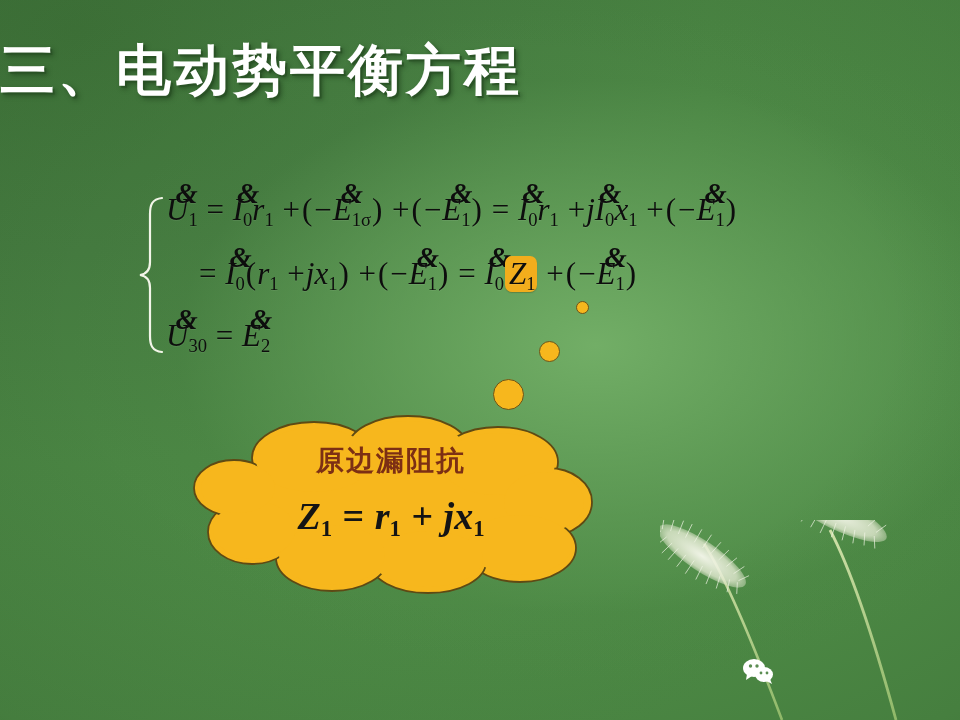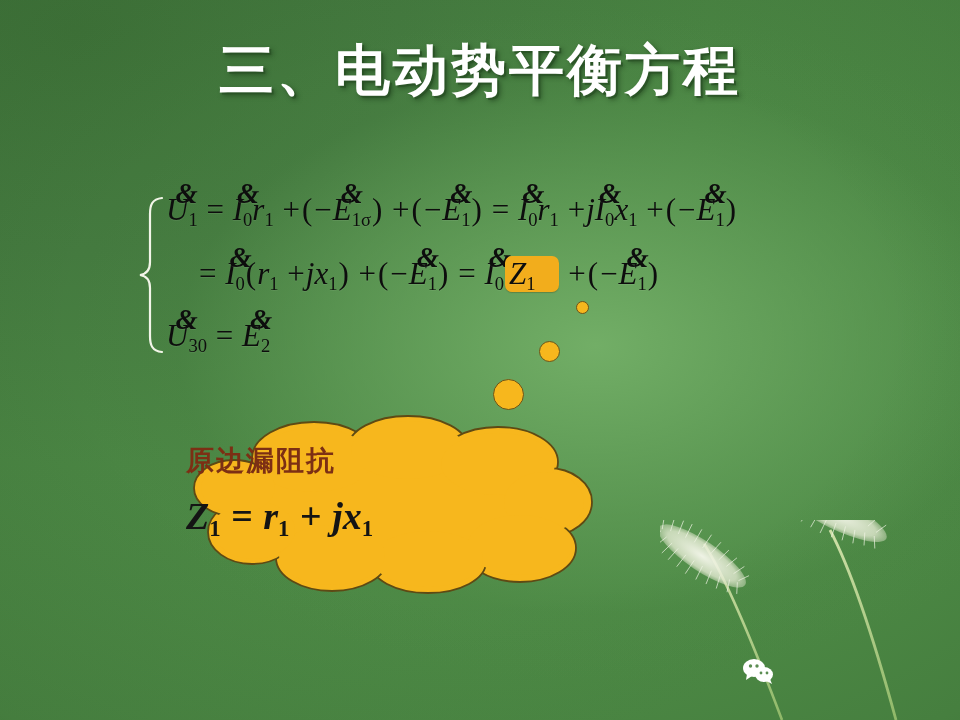--- a/index.html
+++ b/index.html
@@ -28,21 +28,20 @@
       radial-gradient(ellipse 95% 85% at 50% 45%, rgba(0,0,0,0) 45%, rgba(28,58,26,0.16) 82%, rgba(22,48,20,0.30) 100%);
     pointer-events: none;
   }
 
   
   #title {
     position: absolute;
     left: 0;
     top: 34px;
     width: 960px;
-    text-align: center;
     font-family: "DejaVu Serif", serif;
     font-size: 55px;
     font-weight: bold;
     letter-spacing: 3px;
     color: #ffffff;
     text-shadow:
       2px 2px 0 rgba(40,80,36,0.75),
       3px 3px 5px rgba(20,48,18,0.55);
     white-space: nowrap;
   }
@@ -99,21 +98,21 @@
     line-height: 0;
     letter-spacing: 0;
   }
   sub.up { font-style: normal; }
   .op { font-style: normal; padding: 0 1px; }
 
   
   .hl {
     position: relative;
     display: inline-block;
-    padding: 2px 23px 3px 4px;
+    padding: 2px 1px 3px 4px;
     margin: 0 1px;
     border-radius: 7px;
     background: #f2ad1c;
     box-shadow: 0 1px 1px rgba(60,40,0,0.25);
   }
 
   
   .dot {
     position: absolute;
     border-radius: 50%;
@@ -132,21 +131,21 @@
     top: 414px;
     width: 410px;
     height: 182px;
   }
   #cloud svg { display: block; width: 410px; height: 182px; }
   #cloud-text {
     position: absolute;
     left: 0;
     top: 28px;
     width: 410px;
-    text-align: left;
+    text-align: center;
     pointer-events: none;
   }
   #cloud-title {
     font-family: "DejaVu Sans", sans-serif;
     font-size: 28px;
     font-weight: bold;
     letter-spacing: 2px;
     color: #7c2f14;
     white-space: nowrap;
   }

